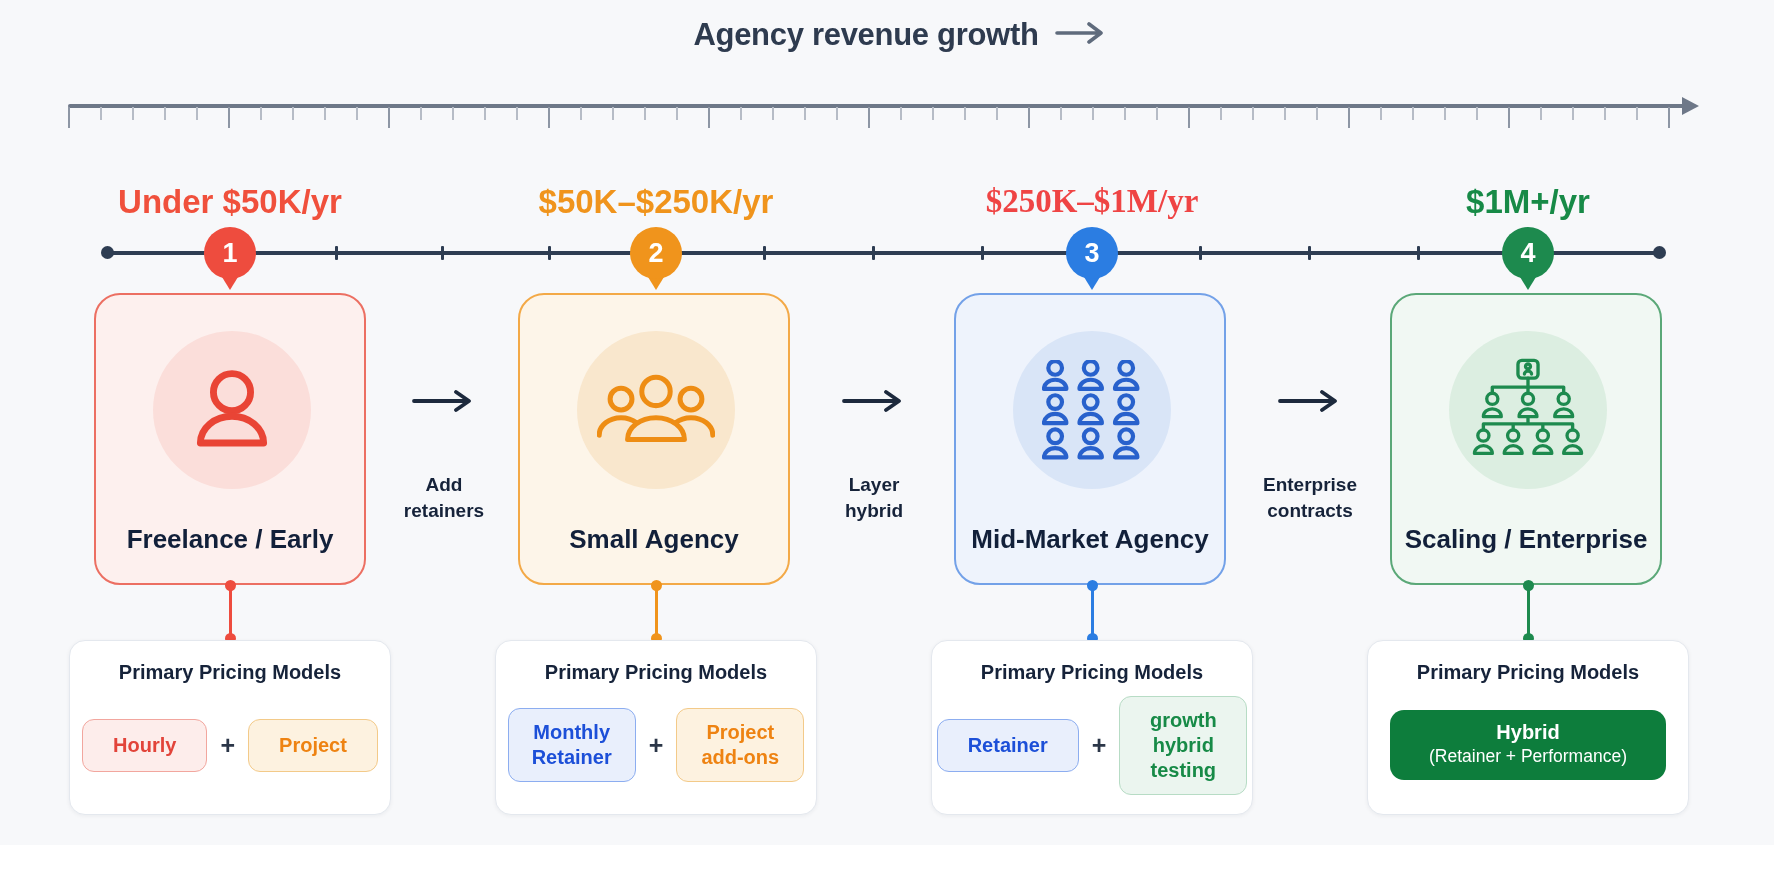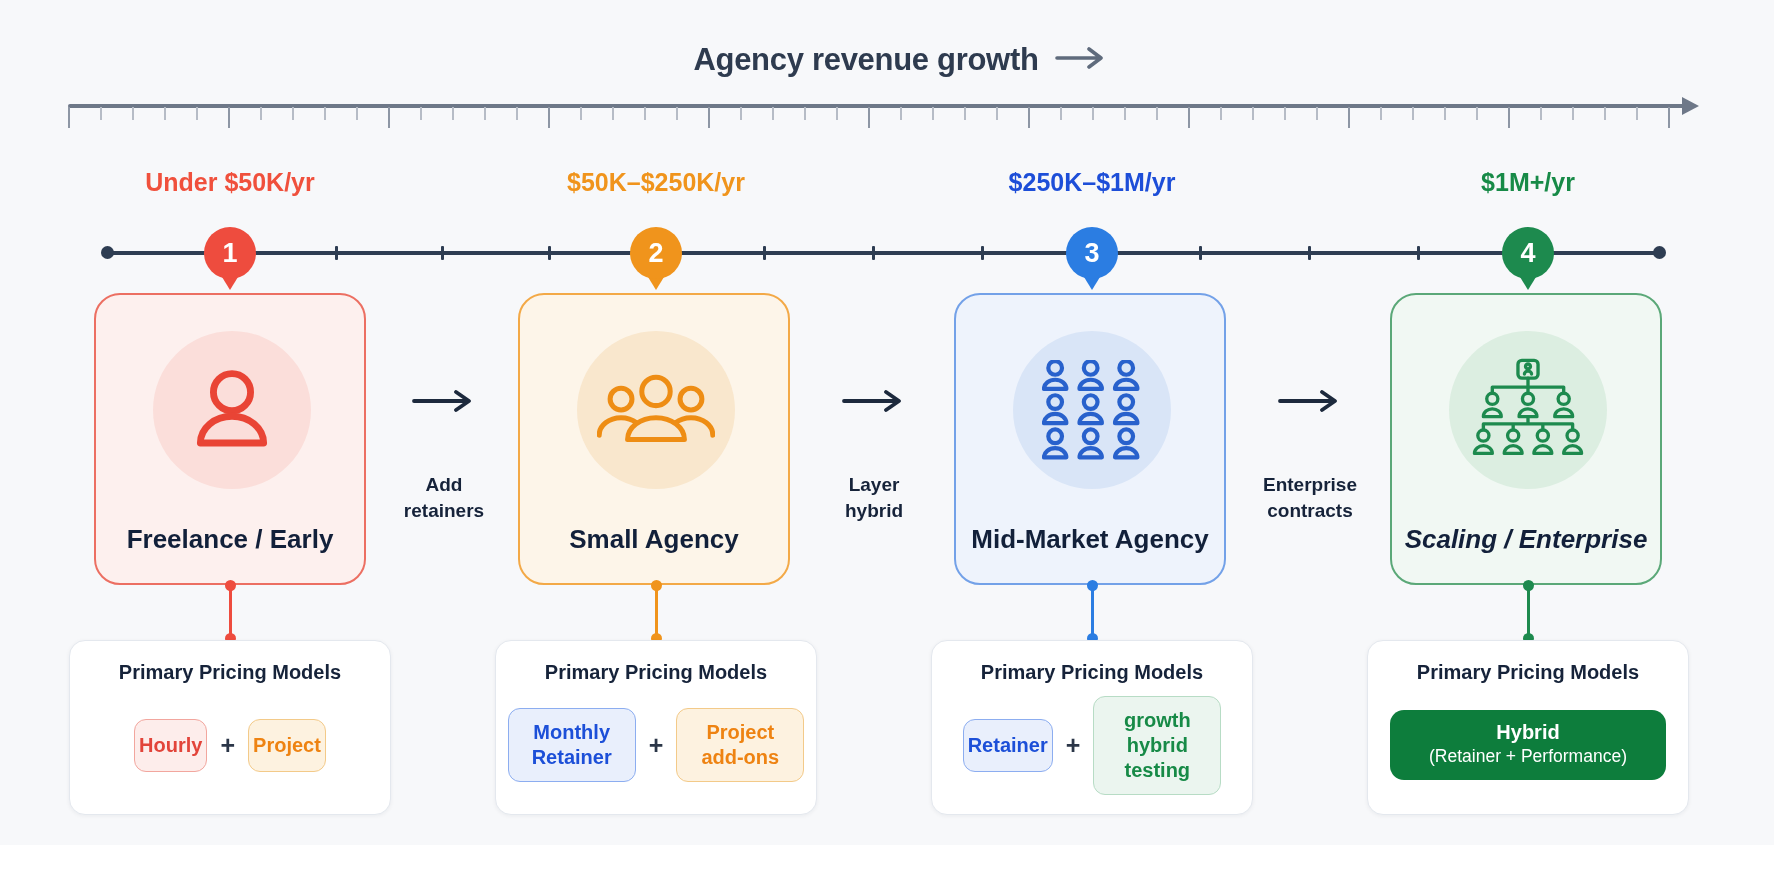--- a/index.html
+++ b/index.html
@@ -1,36 +1,36 @@
 <!DOCTYPE html>
 <html><head>
 <meta charset="utf-8">
 <style>
   * { margin:0; padding:0; box-sizing:border-box; }
   html,body { background:#f7f8fa; }
   body { font-family:"Liberation Sans", sans-serif; }
   #canvas { position:relative; width:1774px; height:887px; background:#f7f8fa; overflow:hidden; }
 
   
-  .title-row { position:absolute; top:42px; left:0; right:0; display:flex; justify-content:center; align-items:center; gap:16px;padding-left:26px; }
+  .title-row { position:absolute; top:17px; left:0; right:0; display:flex; justify-content:center; align-items:center; gap:16px;padding-left:26px; }
   .title-text { font-size:31px; font-weight:700; color:#2e3b4f; letter-spacing:-0.3px; }
 
   
   .ruler-line { position:absolute; left:68px; top:104px; width:1616px; height:4px; background:#6e7888; border-radius:2px; }
   .ruler-arrow { position:absolute; left:1682px; top:97px; width:0; height:0;
       border-left:17px solid #6e7888; border-top:9px solid transparent; border-bottom:9px solid transparent; }
   .ruler-ticks { position:absolute; left:68px; top:107px; width:1616px; height:21px;
       background:
         repeating-linear-gradient(to right, #8d96a4 0 2px, transparent 2px 160px),
         repeating-linear-gradient(to right, #b6bcc6 0 2px, transparent 2px 32px);
       background-size:100% 21px, 100% 13px;
       background-repeat:no-repeat; }
 
   
-  .revenue-label { position:absolute; top:168px; width:320px; text-align:center; font-size:25px; font-weight:700; }
+  .revenue-label { position:absolute; top:183px; width:320px; text-align:center; font-size:33px; font-weight:700; }
 
   
   .tl-line { position:absolute; left:108px; top:251px; width:1554px; height:4px; background:#2e3d52; border-radius:2px; }
   .tl-dot { position:absolute; top:246px; width:13px; height:13px; border-radius:50%; background:#2e3d52; }
   .tl-tick { position:absolute; top:246px; width:3px; height:14px; background:#2e3d52; border-radius:1px; }
   .tl-num { position:absolute; top:227px; width:52px; height:52px; border-radius:50%; color:#fff;
       font-size:27px; font-weight:700; text-align:center; line-height:52px; z-index:3; }
   .tl-pin { position:absolute; top:277px; width:0; height:0; z-index:2;
       border-left:8px solid transparent; border-right:8px solid transparent; }
 
@@ -51,21 +51,21 @@
   
   .conn-line { position:absolute; top:585px; width:3px; height:54px; background:var(--accent); }
   .conn-dot { position:absolute; width:11px; height:11px; border-radius:50%; background:var(--accent); }
 
   
   .pricing-card { position:absolute; top:640px; width:322px; height:175px; background:#fff;
       border:1.5px solid #e4e8ee; border-radius:16px; box-shadow:0 1px 4px rgba(20,30,50,0.06);
       display:flex; flex-direction:column; align-items:center; }
   .pricing-title { margin-top:20px; font-size:20px; font-weight:700; color:#16233a; }
   .pills-row { flex:1; display:flex; align-items:center; justify-content:center; gap:13px; width:100%; padding-bottom:8px; }
-  .pill { border-radius:12px; font-size:20px; font-weight:700; text-align:center; line-height:1.25; padding:13px 4px; }
+  .pill { border-radius:12px; font-size:20px; font-weight:700; text-align:center; line-height:1.25; padding:13px 30px; }
   .pill.two-line { width:128px; padding:11px 6px; }
   .pill-red    { background:#fdedeb; border:1.5px solid #f2a69e; color:#e2443a; }
   .pill-orange { background:#fdf2e0; border:1.5px solid #f3ca89; color:#ee8312; }
   .pill-blue   { background:#e9effc; border:1.5px solid #8cadf0; color:#1c4fd8; }
   .pill-green  { background:#ebf5ef; border:1.5px solid #b7dcc5; color:#178a47; }
   .plus { font-size:25px; font-weight:600; color:#2b3648; }
   .hybrid-btn { width:276px; border-radius:14px; background:#0d7d3c; color:#fff; text-align:center; padding:11px 6px 13px; }
   .hybrid-title { font-size:20px; font-weight:700; display:block; }
   .hybrid-sub { font-size:17.5px; font-weight:400; display:block; margin-top:2px; }
 
@@ -88,21 +88,21 @@
         </svg>
     </span>
   </div>
 
   <div class="ruler-line"></div>
   <div class="ruler-arrow"></div>
   <div class="ruler-ticks"></div>
 
   <div class="revenue-label" style="left:70px;  color:#f0503c;">Under $50K/yr</div>
   <div class="revenue-label" style="left:496px; color:#f0941c;">$50K–$250K/yr</div>
-  <div class="revenue-label" style="left:932px; color:#1d4ed8;">$250K–$1M/yr</div>
+  <div class="revenue-label" style="left:932px; color:#ef4444;font-family:Liberation Serif, serif;">$250K–$1M/yr</div>
   <div class="revenue-label" style="left:1368px;color:#178a47;">$1M+/yr</div>
 
   <div class="tl-line"></div>
   <div class="tl-dot" style="left:101px;"></div>
   <div class="tl-dot" style="left:1653px;"></div>
   <div class="tl-tick" style="left:335px;"></div>
   <div class="tl-tick" style="left:441px;"></div>
   <div class="tl-tick" style="left:548px;"></div>
   <div class="tl-tick" style="left:763px;"></div>
   <div class="tl-tick" style="left:872px;"></div>
@@ -226,21 +226,21 @@
     </div>
   </div>
 
   <div class="transition" style="left:1240px;">
     <svg width="66" height="22" viewBox="0 0 66 22">
       <path d="M3 11 H56 M45 2 L58 11 L45 20" fill="none" stroke="#1d2a3d" stroke-width="3.8" stroke-linecap="round" stroke-linejoin="round"></path>
     </svg>
     <div class="transition-label">Enterprise contracts</div>
   </div>
 
-  <div class="stage-card s4" style="left:1390px;font-style:italic;">
+  <div class="stage-card s4" style="left:1390px;">
     <div class="icon-circle">
       <svg width="116" height="105" viewBox="0 0 104 94">
         <defs>
           <g id="p4">
             <circle cx="10" cy="5.5" r="5"></circle>
             <path d="M2 21.5 a8 7 0 0 1 16 0 z"></path>
           </g>
         </defs>
         <g stroke="#1d8a4e" stroke-width="3" fill="none" stroke-linecap="round" stroke-linejoin="round">
           <rect x="43" y="2" width="18" height="16" rx="3.5"></rect>

